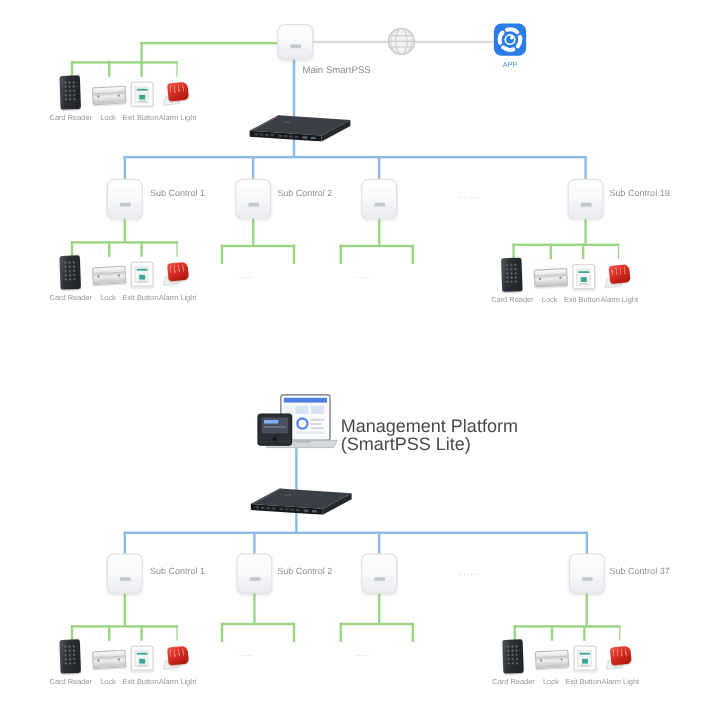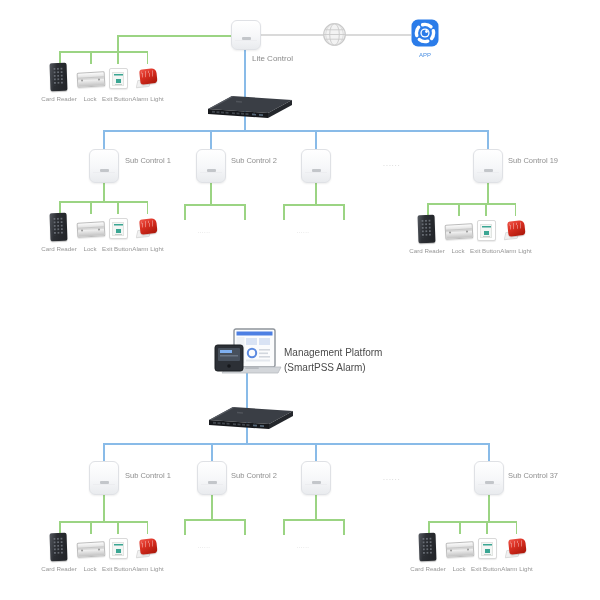--- a/index.html
+++ b/index.html
@@ -18,21 +18,21 @@
         border:1px solid #dfe1e5;border-radius:6px;
         box-shadow:0 1px 2px rgba(0,0,0,0.07);}
   .ctrl::before{content:"";position:absolute;left:3px;right:3px;top:68%;border-top:1px solid #ecedf0;}
   .ctrl::after{content:"";position:absolute;left:50%;top:58%;width:9px;height:3px;margin-left:-4.5px;
         background:#c3c6ca;border-radius:1px;}
   .ctrl.main{height:28px;}
 
   
   .lbl{position:absolute;font-size:7.5px;color:#8f8f8f;white-space:nowrap;line-height:1.1;z-index:4;}
   .lbl.big{font-size:8px;color:#8a8a8a;}
-  .plat{position:absolute;font-size:10px;color:#4a4a4a;white-space:nowrap;z-index:4;}
+  .plat{position:absolute;font-size:15px;color:#4a4a4a;white-space:nowrap;z-index:4;}
   .dots{position:absolute;font-size:7px;color:#c6c6c6;letter-spacing:1px;white-space:nowrap;z-index:4;}
   .applbl{position:absolute;font-size:6px;color:#4a8fe2;transform:translateX(-50%);z-index:4;}
 
   
   .pset{position:absolute;width:112px;height:60px;z-index:2;}
   .pset .br{position:absolute;left:9px;top:0;width:89px;height:1.6px;background:#9bd483;}
   .pset .d1,.pset .d2,.pset .d3,.pset .d4{position:absolute;top:0;width:1.6px;height:13px;background:#9bd483;}
   .pset .d1{left:9px;}.pset .d2{left:40px;}.pset .d3{left:67px;}.pset .d4{left:96.5px;}
   .pset .plbl{position:absolute;top:44px;font-size:6.2px;color:#969696;white-space:nowrap;transform:translateX(-50%);}
   .pl1{left:9px;}.pl2{left:40px;}.pl3{left:67px;}.pl4{left:98px;}
@@ -93,21 +93,21 @@
   <div class="line v blue" style="left:103px;top:130px;height:20px;"></div>
   <div class="line v blue" style="left:210px;top:130px;height:20px;"></div>
   <div class="line v blue" style="left:315px;top:130px;height:20px;"></div>
   <div class="line v blue" style="left:487px;top:130px;height:20px;"></div>
   <div class="line v green" style="left:103px;top:181px;height:20px;"></div>
   <div class="line v green" style="left:210px;top:181px;height:23px;"></div>
   <div class="line v green" style="left:315px;top:181px;height:23px;"></div>
   <div class="line v green" style="left:487px;top:181px;height:22px;"></div>
 
   <div class="ctrl main" style="left:231px;top:20px;"></div>
-  <div class="lbl big" style="left:252px;top:55px;">Lite Control</div>
+  <div class="lbl big" style="left:252px;top:55px;">Main SmartPSS</div>
 
   <div class="dev" style="left:321px;top:21px;">
     <svg width="27" height="27" viewBox="0 0 27 27">
       <circle cx="13.5" cy="13.5" r="10.8" fill="#f3f3f3" stroke="#c9c9c9" stroke-width="1.2"></circle>
       <ellipse cx="13.5" cy="13.5" rx="4.8" ry="10.8" fill="none" stroke="#c9c9c9" stroke-width="0.9"></ellipse>
       <ellipse cx="13.5" cy="13.5" rx="8.8" ry="10.8" fill="none" stroke="#d4d4d4" stroke-width="0.8"></ellipse>
       <line x1="4.4" y1="8.8" x2="22.6" y2="8.8" stroke="#c9c9c9" stroke-width="0.9"></line>
       <line x1="2.7" y1="13.5" x2="24.3" y2="13.5" stroke="#c9c9c9" stroke-width="0.9"></line>
       <line x1="4.4" y1="18.2" x2="22.6" y2="18.2" stroke="#c9c9c9" stroke-width="0.9"></line>
     </svg>
@@ -251,21 +251,21 @@
       <polygon points="17,39 72,39 69,45 13,45" fill="#d3d6da" stroke="#b7bbc0" stroke-width="0.8"></polygon>
       <rect x="36" y="39" width="14" height="2" rx="1" fill="#b7bbc0"></rect>
       <rect x="6" y="17" width="28" height="26" rx="2.5" fill="#2c3036" stroke="#1b1e22"></rect>
       <rect x="9" y="20" width="22" height="13" rx="1" fill="#47505c"></rect>
       <rect x="11" y="22" width="12" height="3" fill="#7fb0f0"></rect>
       <rect x="11" y="27" width="18" height="1.5" fill="#6a7482"></rect>
       <circle cx="20" cy="38" r="1.8" fill="#15171b"></circle>
     </svg>
   </div>
   <div class="plat" style="left:284px;top:347px;">Management Platform</div>
-  <div class="plat" style="left:284px;top:362px;">(SmartPSS Alarm)</div>
+  <div class="plat" style="left:284px;top:362px;">(SmartPSS Lite)</div>
 
   <div class="dev" style="left:207px;top:403px;">
     <svg width="88" height="26" viewBox="0 0 88 26">
       <polygon points="2,17 26,4 86,8 62,21" fill="#3a3e45"></polygon>
       <polygon points="2,17 26,4 28,4.15 4,17.15" fill="#585c63"></polygon>
       <polygon points="2,17 62,21 62,26 2,22" fill="#17191d"></polygon>
       <polygon points="62,21 86,8 86,13 62,26" fill="#24272c"></polygon>
       <g transform="translate(5,18) skewY(3.8)" fill="#40454c">
         <rect x="1" y="0.8" width="3" height="1.8"></rect>
           <rect x="5.5" y="0.8" width="3" height="1.8"></rect>

